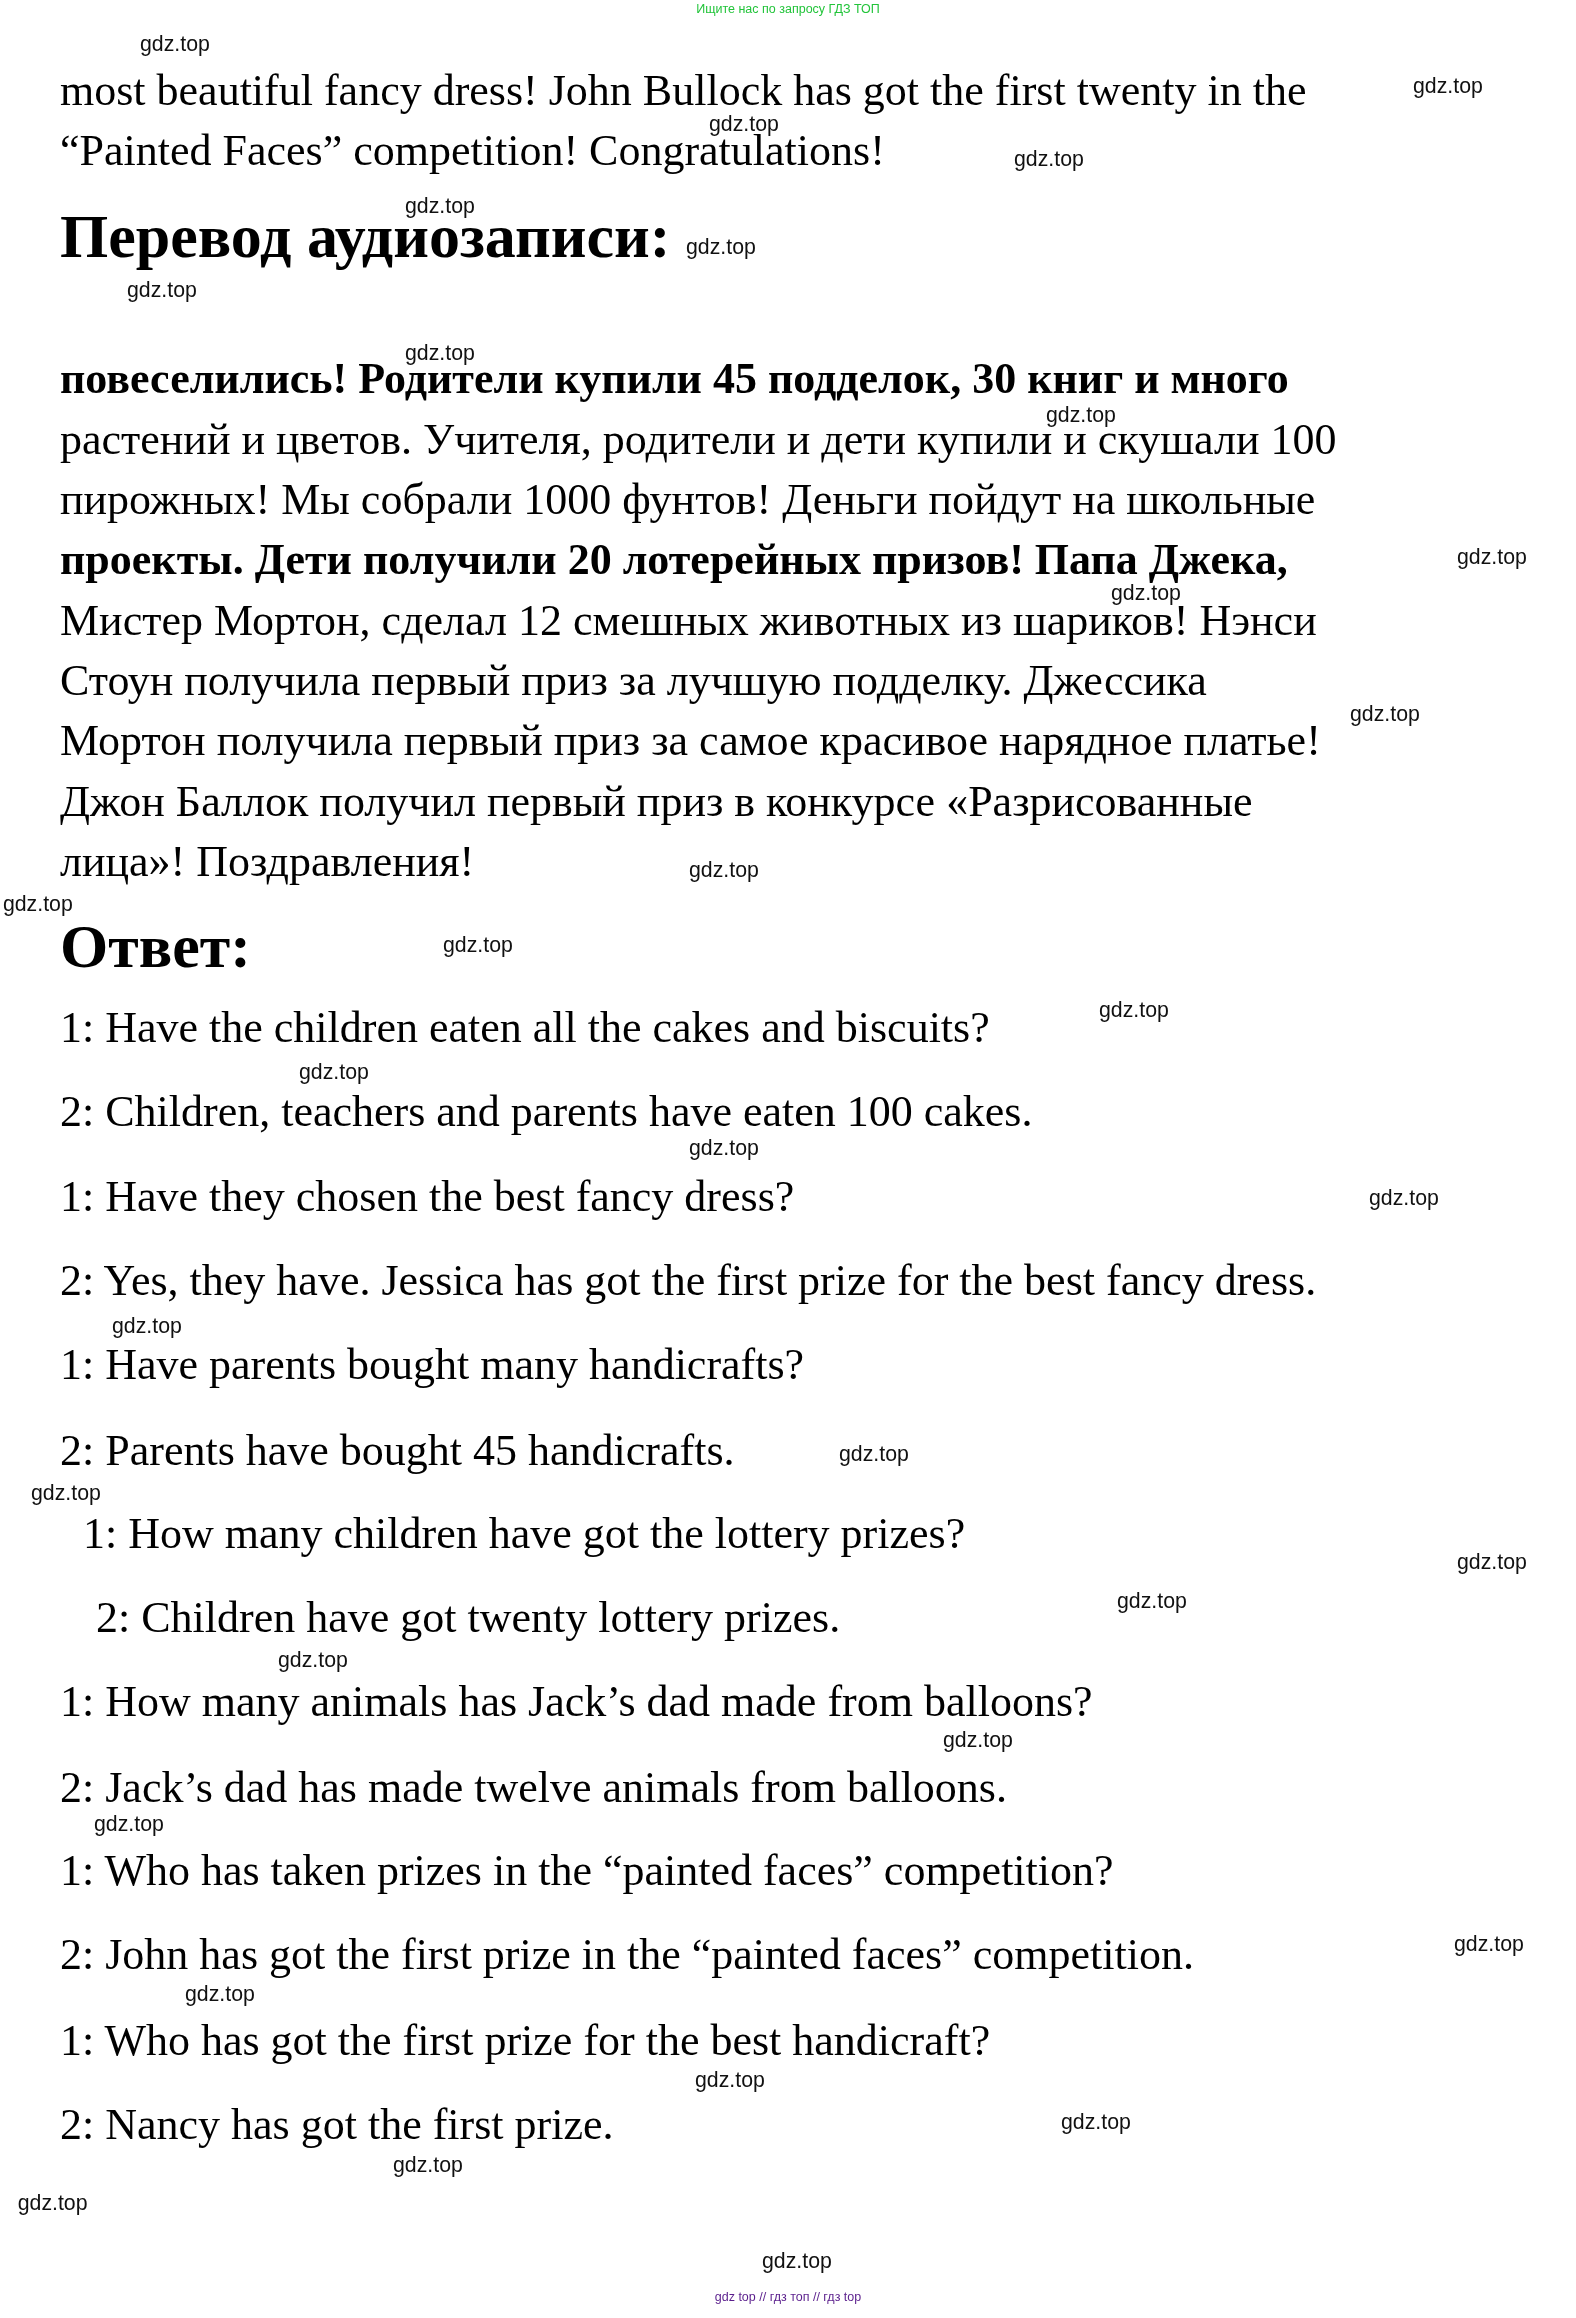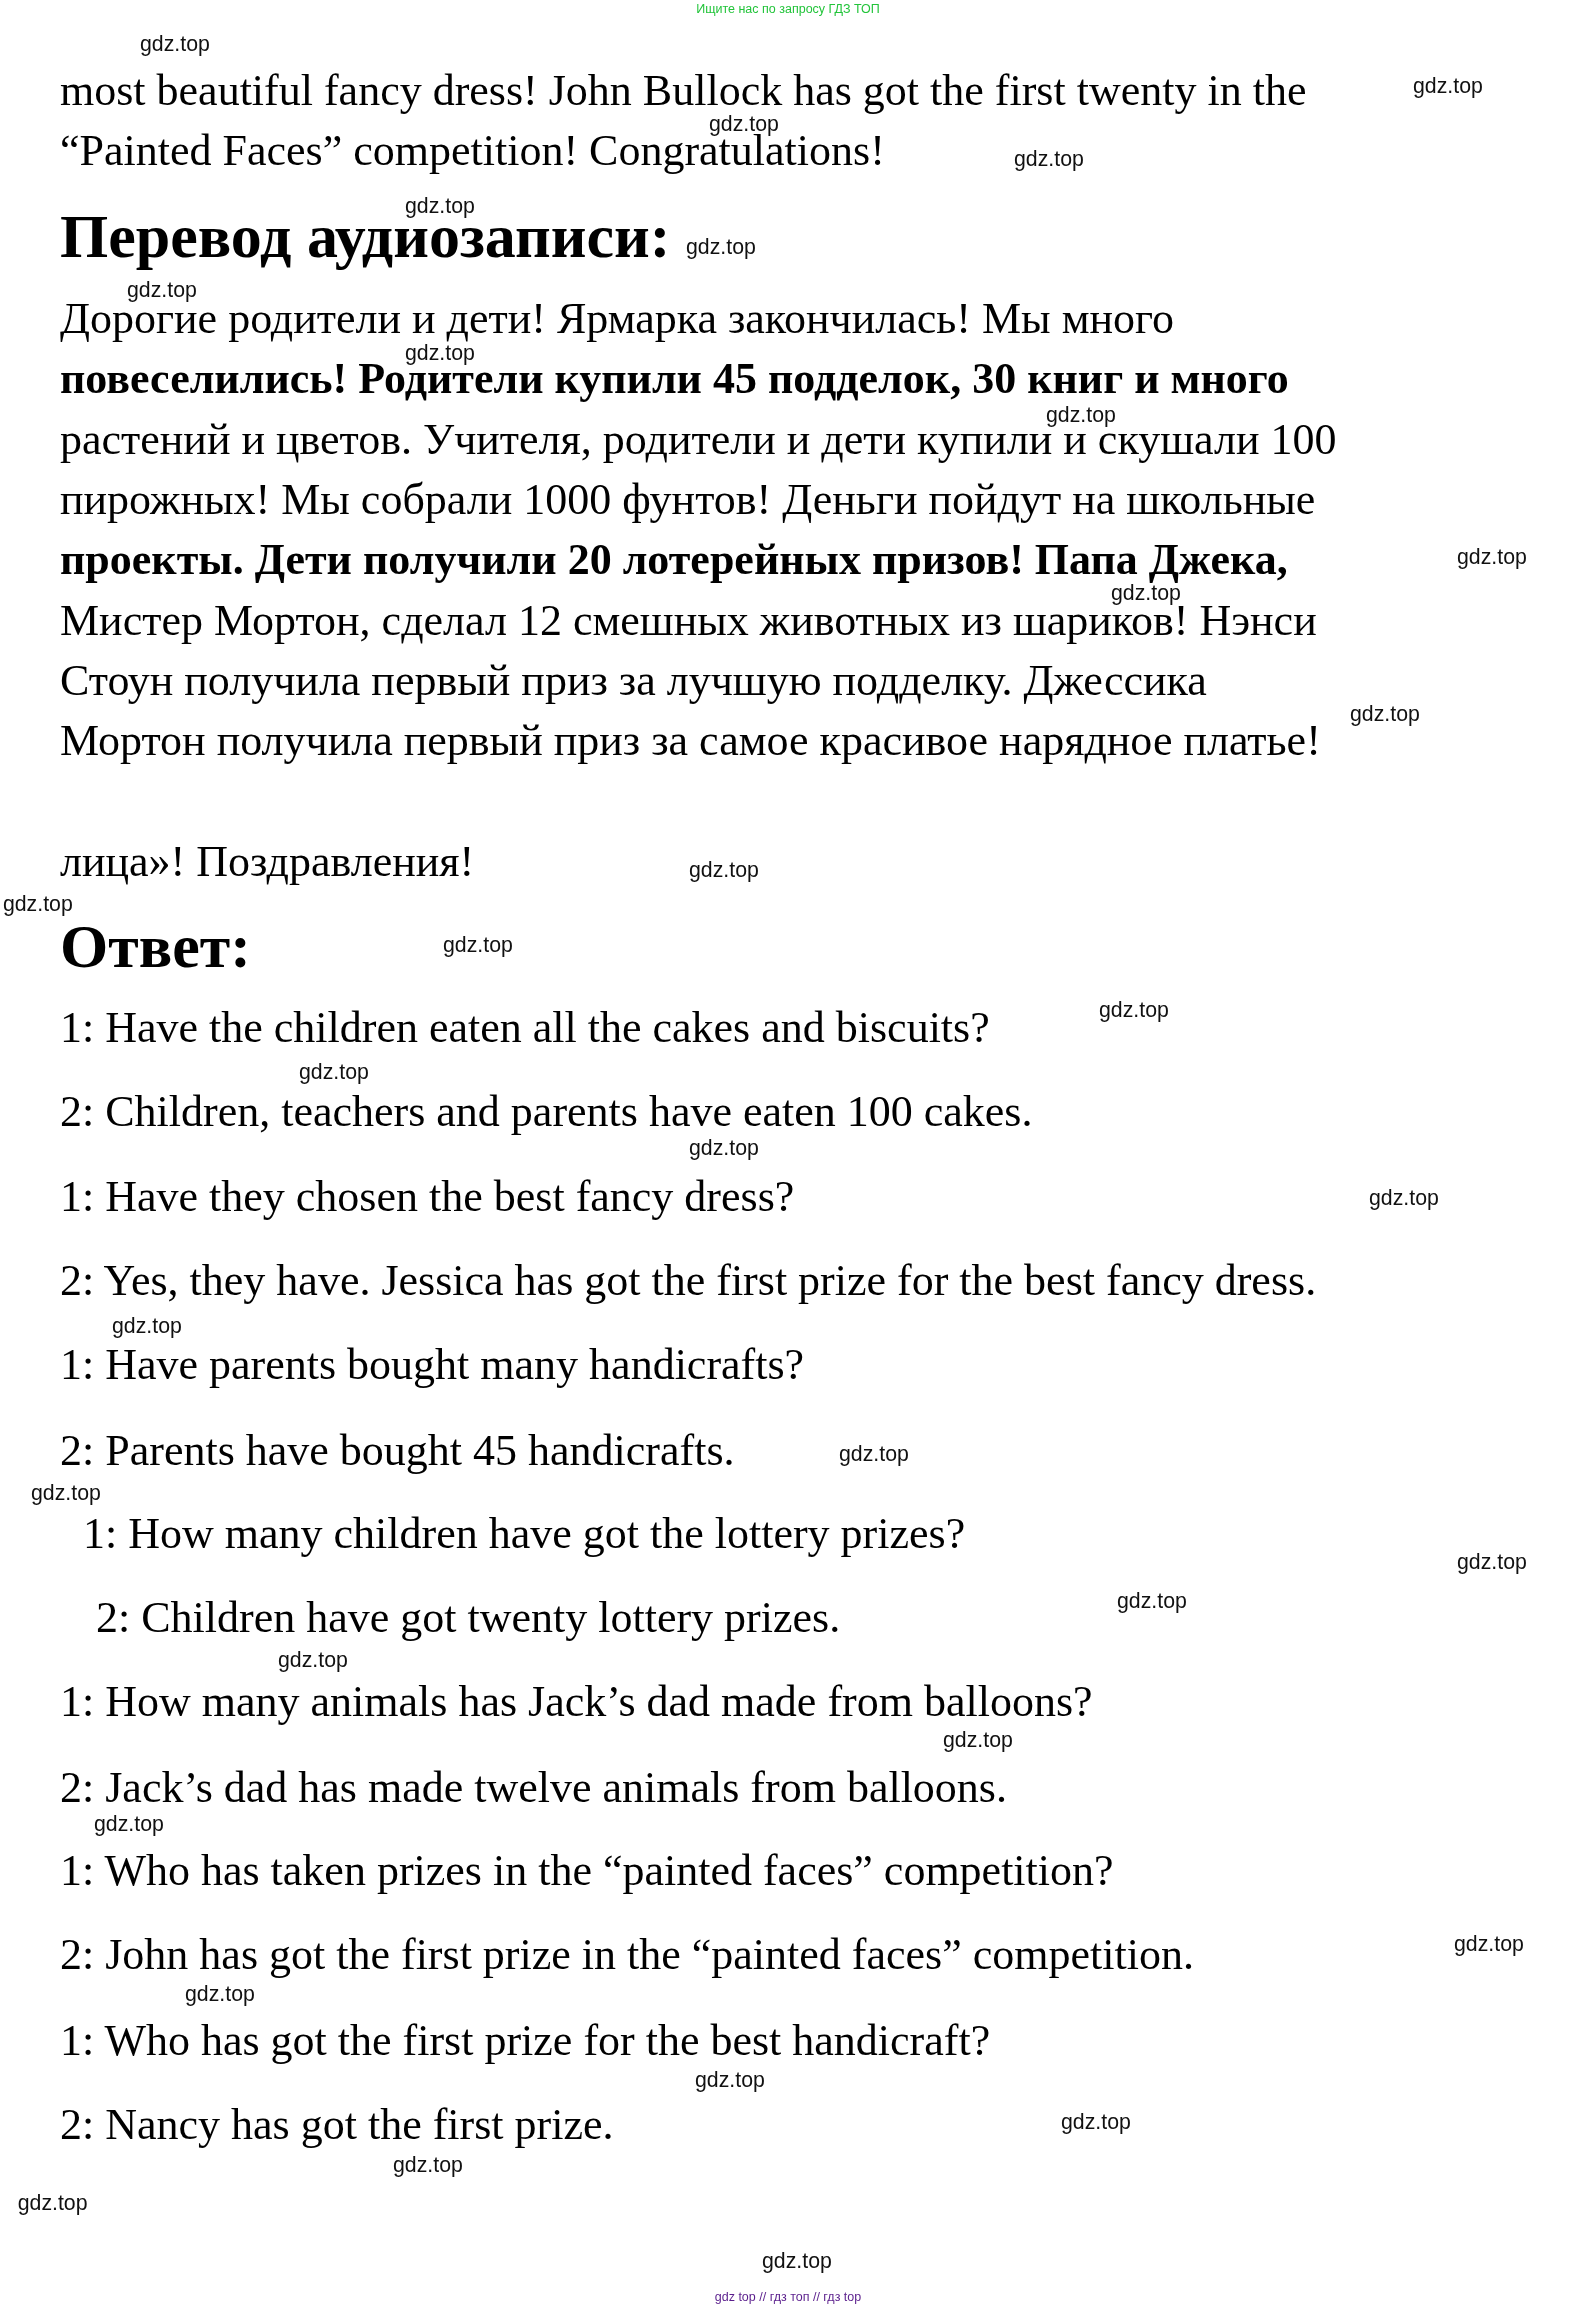--- a/index.html
+++ b/index.html
@@ -32,28 +32,28 @@
 
 <div class="page">
 
   <div class="top-banner">Ищите нас по запросу ГДЗ ТОП</div>
 
   <div class="line" style="top:65px;">most beautiful fancy dress! John Bullock has got the first twenty in the</div>
   <div class="line" style="top:125px;">“Painted Faces” competition! Congratulations!</div>
 
   <div class="line heading" style="top:210px;">Перевод аудиозаписи:</div>
 
-  <div class="line" style="top:293px;">Дорогие родители и дети! Ярмарка закончилась! Мы много</div>
   <div class="line" style="top:353px;font-weight:bold;">повеселились! Родители купили 45 подделок, 30 книг и много</div>
   <div class="line" style="top:414px;">растений и цветов. Учителя, родители и дети купили и скушали 100</div>
   <div class="line" style="top:474px;">пирожных! Мы собрали 1000 фунтов! Деньги пойдут на школьные</div>
   <div class="line" style="top:534px;font-weight:bold;">проекты. Дети получили 20 лотерейных призов! Папа Джека,</div>
   <div class="line" style="top:595px;">Мистер Мортон, сделал 12 смешных животных из шариков! Нэнси</div>
   <div class="line" style="top:655px;">Стоун получила первый приз за лучшую подделку. Джессика</div>
   <div class="line" style="top:715px;">Мортон получила первый приз за самое красивое нарядное платье!</div>
+  <div class="line" style="top:776px;">Джон Баллок получил первый приз в конкурсе «Разрисованные</div>
   <div class="line" style="top:836px;">лица»! Поздравления!</div>
 
   <div class="line heading" style="top:920px;">Ответ:</div>
 
   <div class="line" style="top:1002px;">1: Have the children eaten all the cakes and biscuits?</div>
   <div class="line" style="top:1086px;">2: Children, teachers and parents have eaten 100 cakes.</div>
   <div class="line" style="top:1171px;">1: Have they chosen the best fancy dress?</div>
   <div class="line" style="top:1255px;">2: Yes, they have. Jessica has got the first prize for the best fancy dress.</div>
   <div class="line" style="top:1339px;">1: Have parents bought many handicrafts?</div>
   <div class="line" style="top:1425px;">2: Parents have bought 45 handicrafts.</div>

